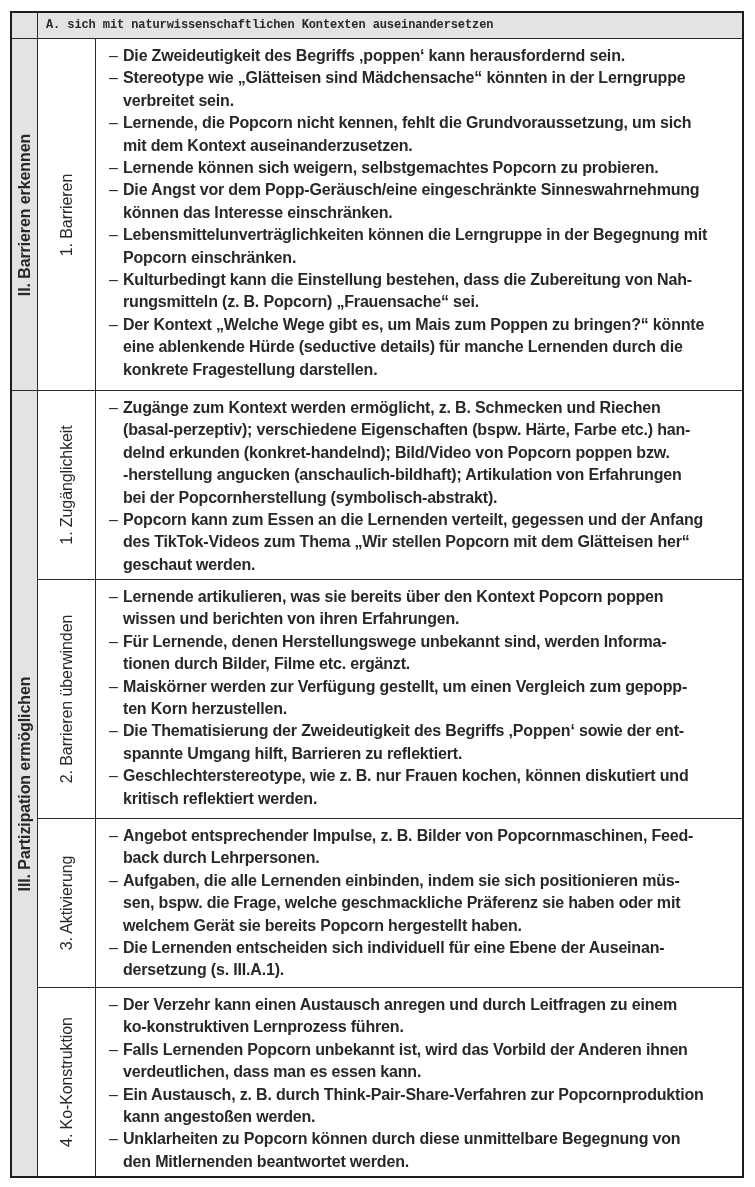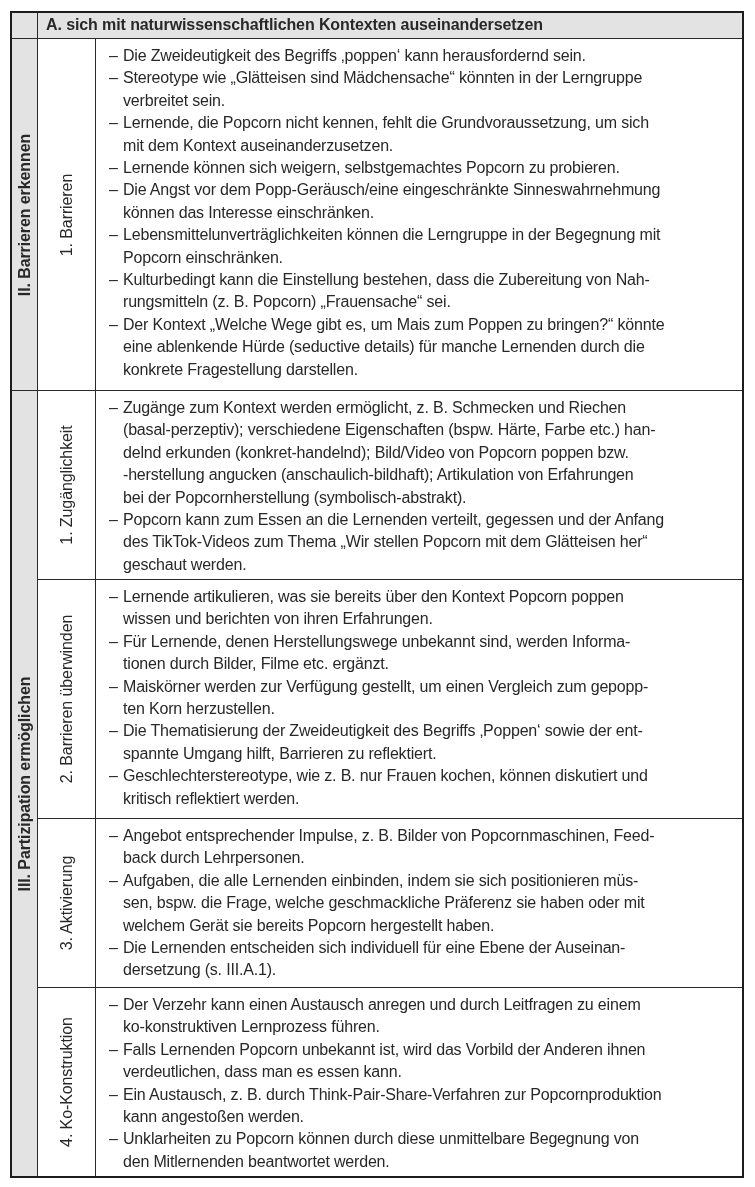--- a/index.html
+++ b/index.html
@@ -21,36 +21,36 @@
     grid-template-rows:26px 352px 189px 239px 169px 1fr;
     background:#ffffff;
   }
   .cell{position:relative;box-sizing:border-box;min-width:0;min-height:0;}
   .br{border-right:1.5px solid #2a2a2a;}
   .bb{border-bottom:1.5px solid #2a2a2a;}
   .gray{background:#e3e3e3;}
   .header-cell{
     display:flex;align-items:center;
     padding:0 8px 1px 8px;
-    font-size:16px;font-weight:700;letter-spacing:-0.1px;
+    font-size:12px;font-weight:700;letter-spacing:-0.1px;font-family:Liberation Mono, monospace;
   }
   .rot{
     position:absolute;left:50%;top:50%;
     transform:translate(-50%,-50%) rotate(-90deg);
     white-space:nowrap;
     font-size:16px;letter-spacing:-0.1px;
   }
   .rot.bold{font-weight:700;}
   .content-cell{
     padding:6px 6px 0 13px;
     font-size:16px;line-height:22.4px;letter-spacing:-0.18px;
   }
   .item{display:grid;grid-template-columns:14px 1fr;}
   .dash{text-align:left;}
-  .item-text{white-space:pre-line;}
+  .item-text{white-space:pre-line;font-weight:bold;}
 </style>
 </head>
 <body>
 
 <div class="page">
   <div class="matrix">
 
     <div class="cell gray br bb" style="grid-column:1;grid-row:1;"></div>
     <div class="cell gray bb header-cell" style="grid-column:2/4;grid-row:1;">
       <span>A. sich mit naturwissenschaftlichen Kontexten auseinandersetzen</span>

